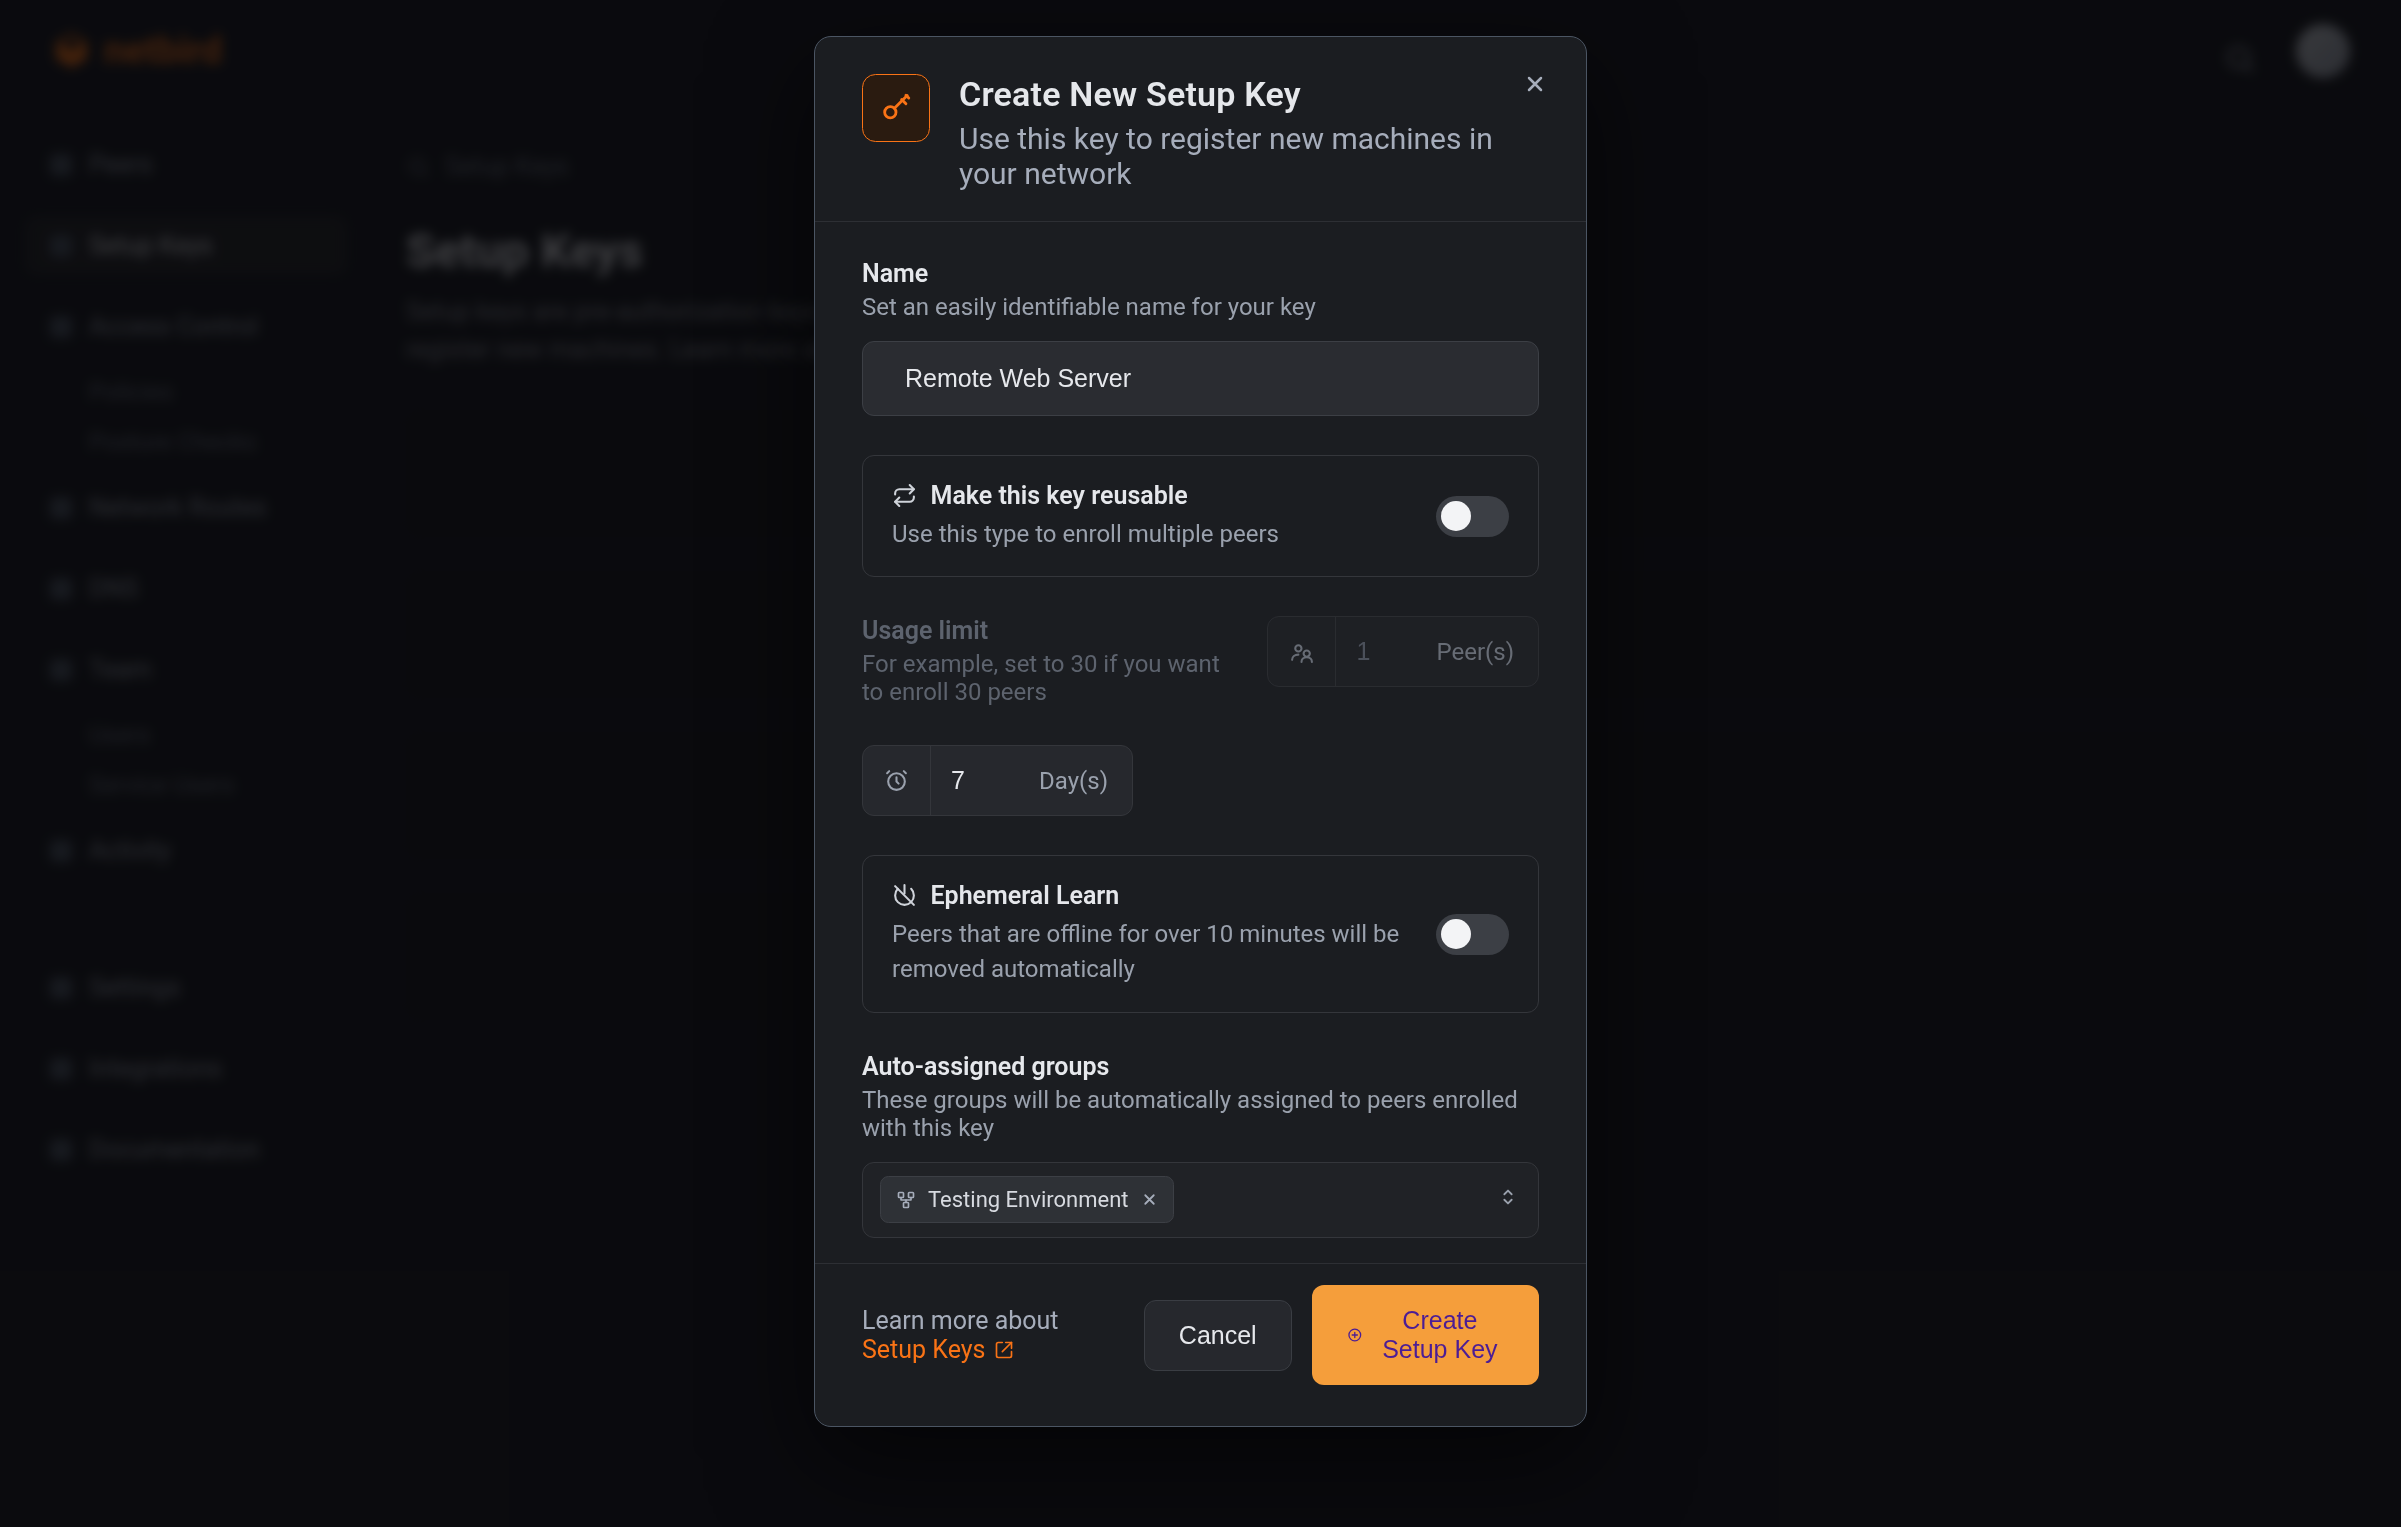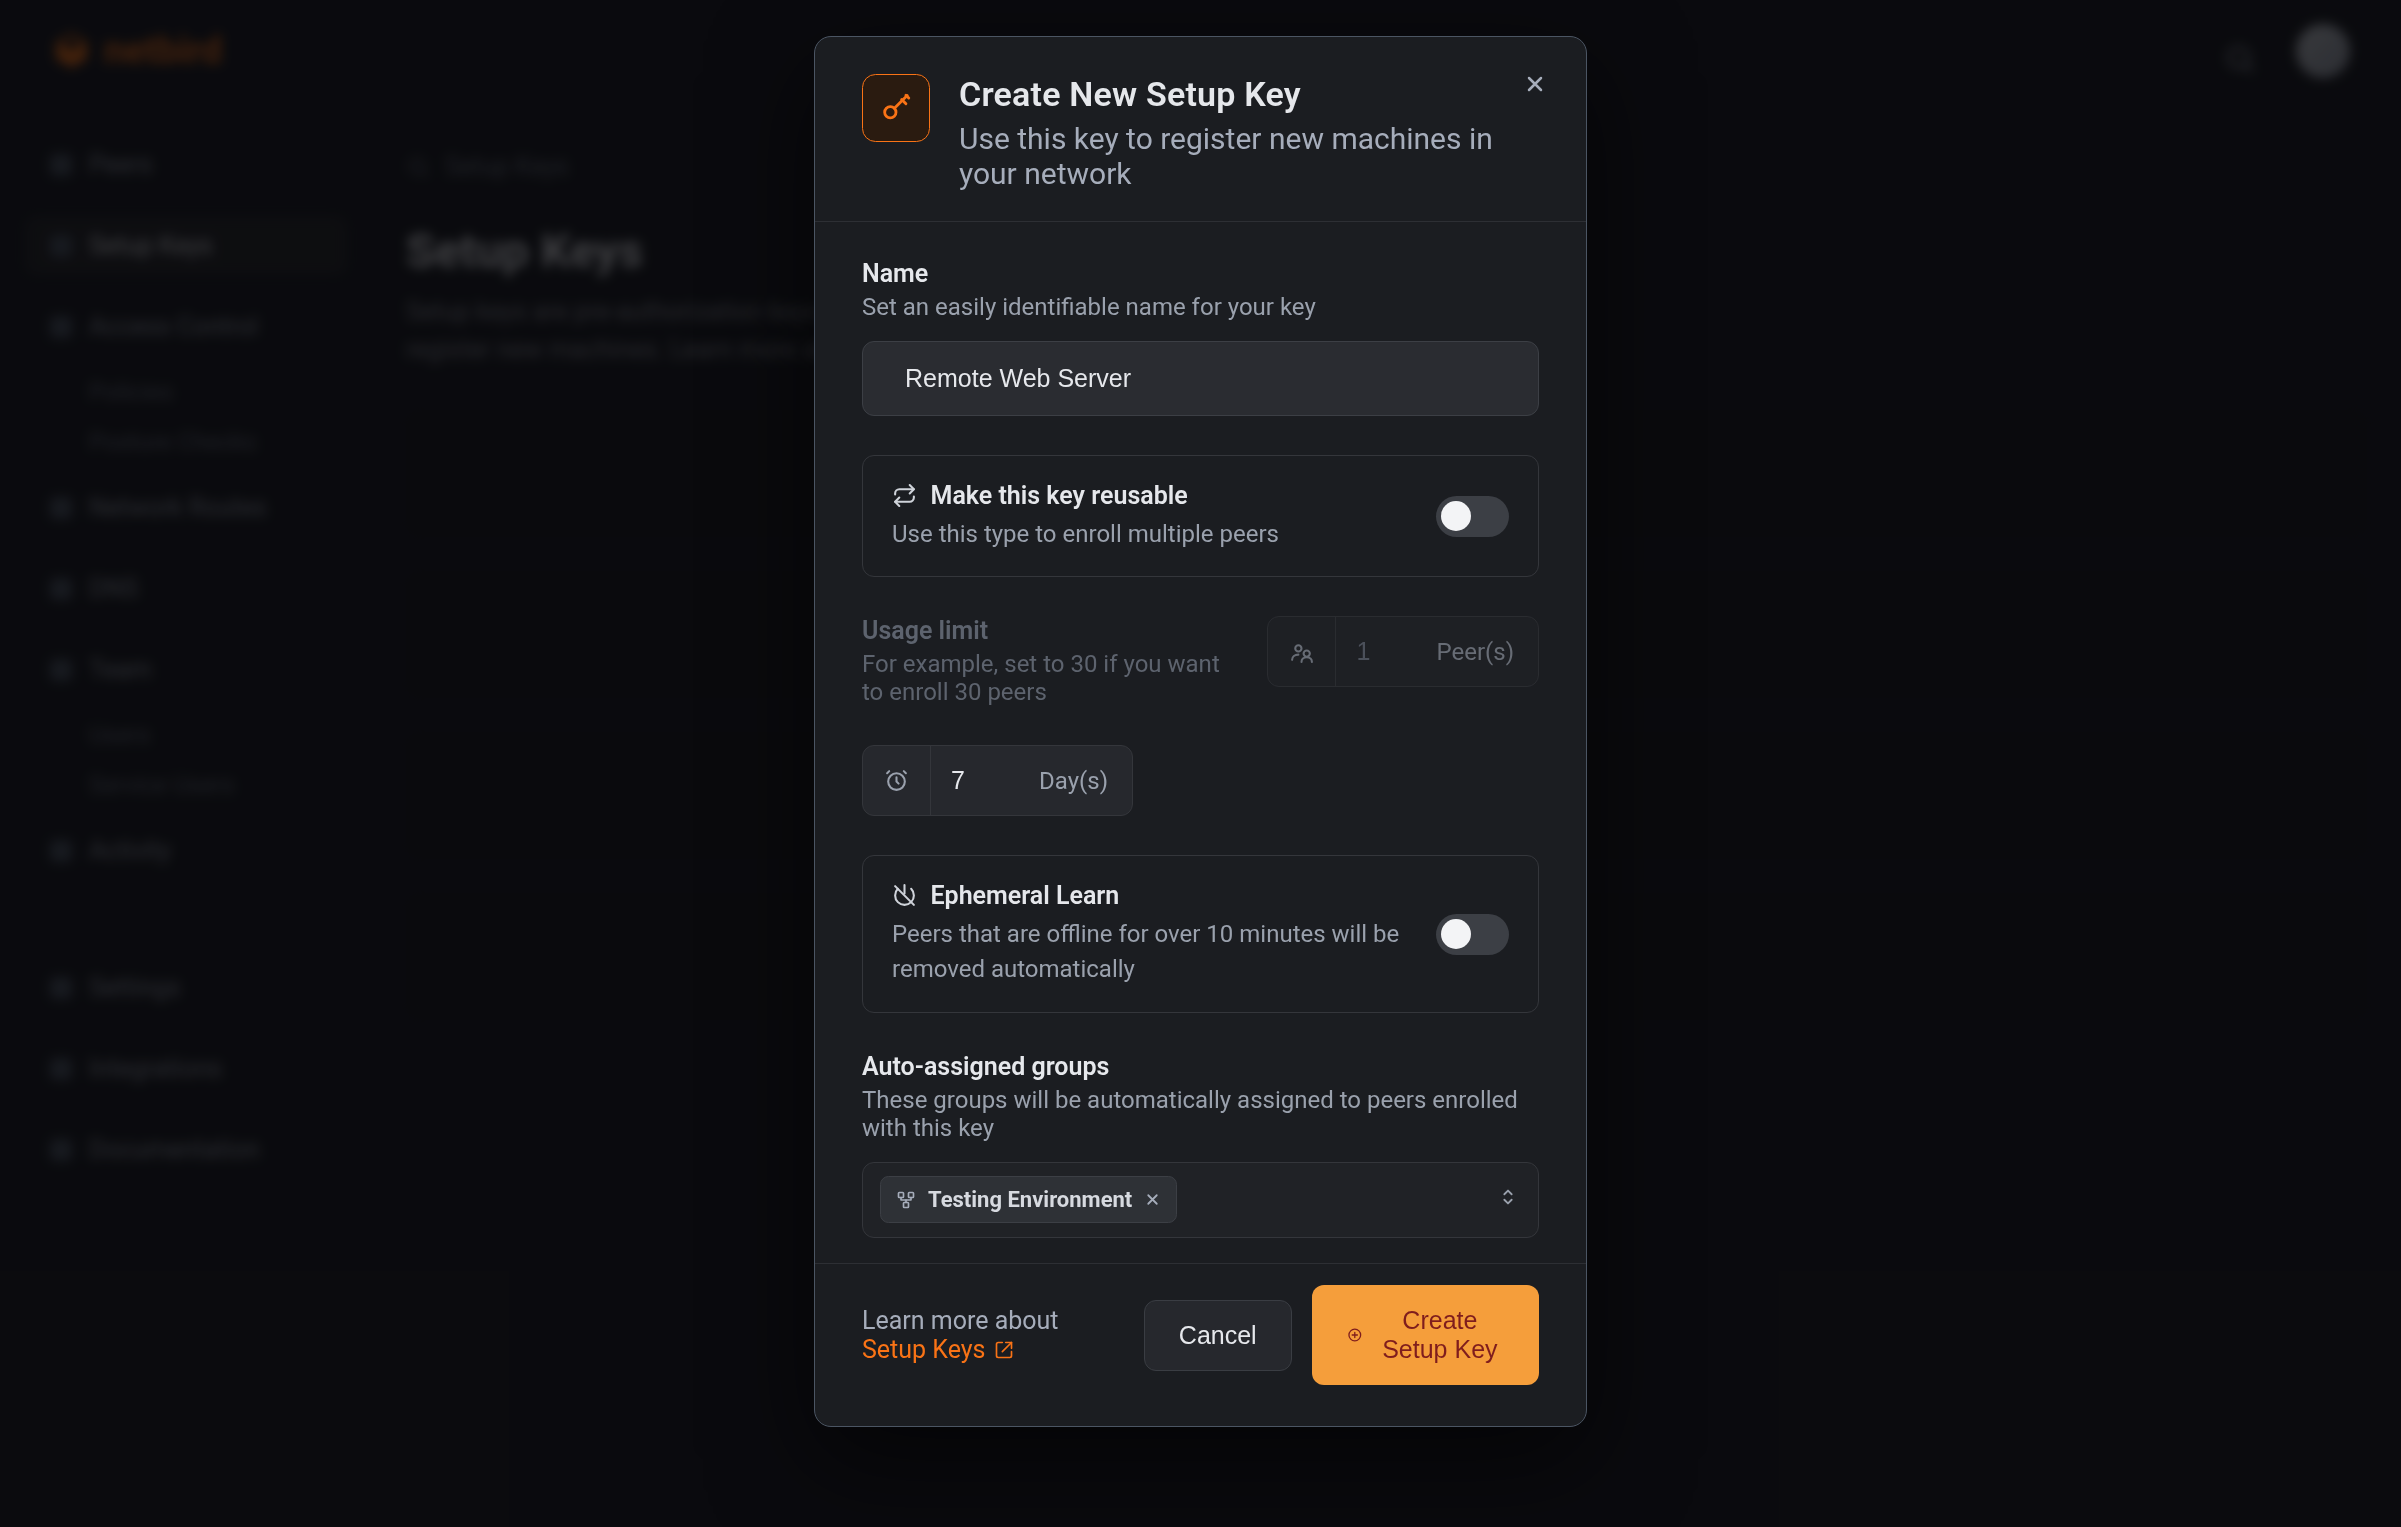--- a/index.html
+++ b/index.html
@@ -131,21 +131,21 @@
 
   .groups-box{
     margin-top:20px;
     border:0.8px solid #34363b;border-radius:12px;background:#202226;
     padding:13.5px 17px;display:flex;align-items:center;gap:13.5px;position:relative;
     min-height:68px;
   }
   .group-chip{
     display:flex;align-items:center;gap:12px;
     background:#2e3136;border:0.8px solid #3c3f45;border-radius:8.5px;
-    padding:10px 15px;color:#d7dae0;font-size:22px;font-weight:bold;
+    padding:10px 15px;color:#d7dae0;font-size:22px;
   }
   .group-chip svg{width:20px;height:20px;color:#a6adbb;}
   .chip-x{background:none;border:none;color:#a6adbb;cursor:pointer;display:flex;}
   .chip-x svg{width:17px;height:17px;}
   .groups-caret{position:absolute;right:18.6px;color:#9aa1ad;}
   .groups-caret svg{width:22px;height:22px;}
 
   .modal-footer{
     border-top:0.8px solid #2d2f34;
     padding:21px 47px 41px 47px;
@@ -153,21 +153,21 @@
   }
   .learn{color:#a6adbb;font-size:25px;}
   .learn a{color:#f97316;text-decoration:none;display:inline-flex;align-items:center;gap:8.5px;}
   .learn a svg{width:20px;height:20px;}
   .spacer{flex:1;}
   .btn{
     border-radius:12px;padding:20px 34px;font-size:25px;font-weight:500;cursor:pointer;
     border:0.8px solid transparent;display:inline-flex;align-items:center;gap:13.5px;
   }
   .btn-secondary{background:#26282d;border-color:#3a3d43;color:#e6e8ec;}
-  .btn-primary{background:#f59e3b;color:#7f1d1d;}
+  .btn-primary{background:#f59e3b;color:#4c1d95;}
   .btn-primary svg{width:24px;height:24px;}
 </style>
 </head>
 <body>
 
 <div class="bg">
   <div class="bg-header">
     <div class="bg-logo">
       <svg viewBox="0 0 24 24" fill="currentColor">
           <path d="M12 2 3 7v10l9 5 9-5V7l-9-5zm0 2.3 6.5 3.6L12 11.5 5.5 7.9 12 4.3z"></path>

